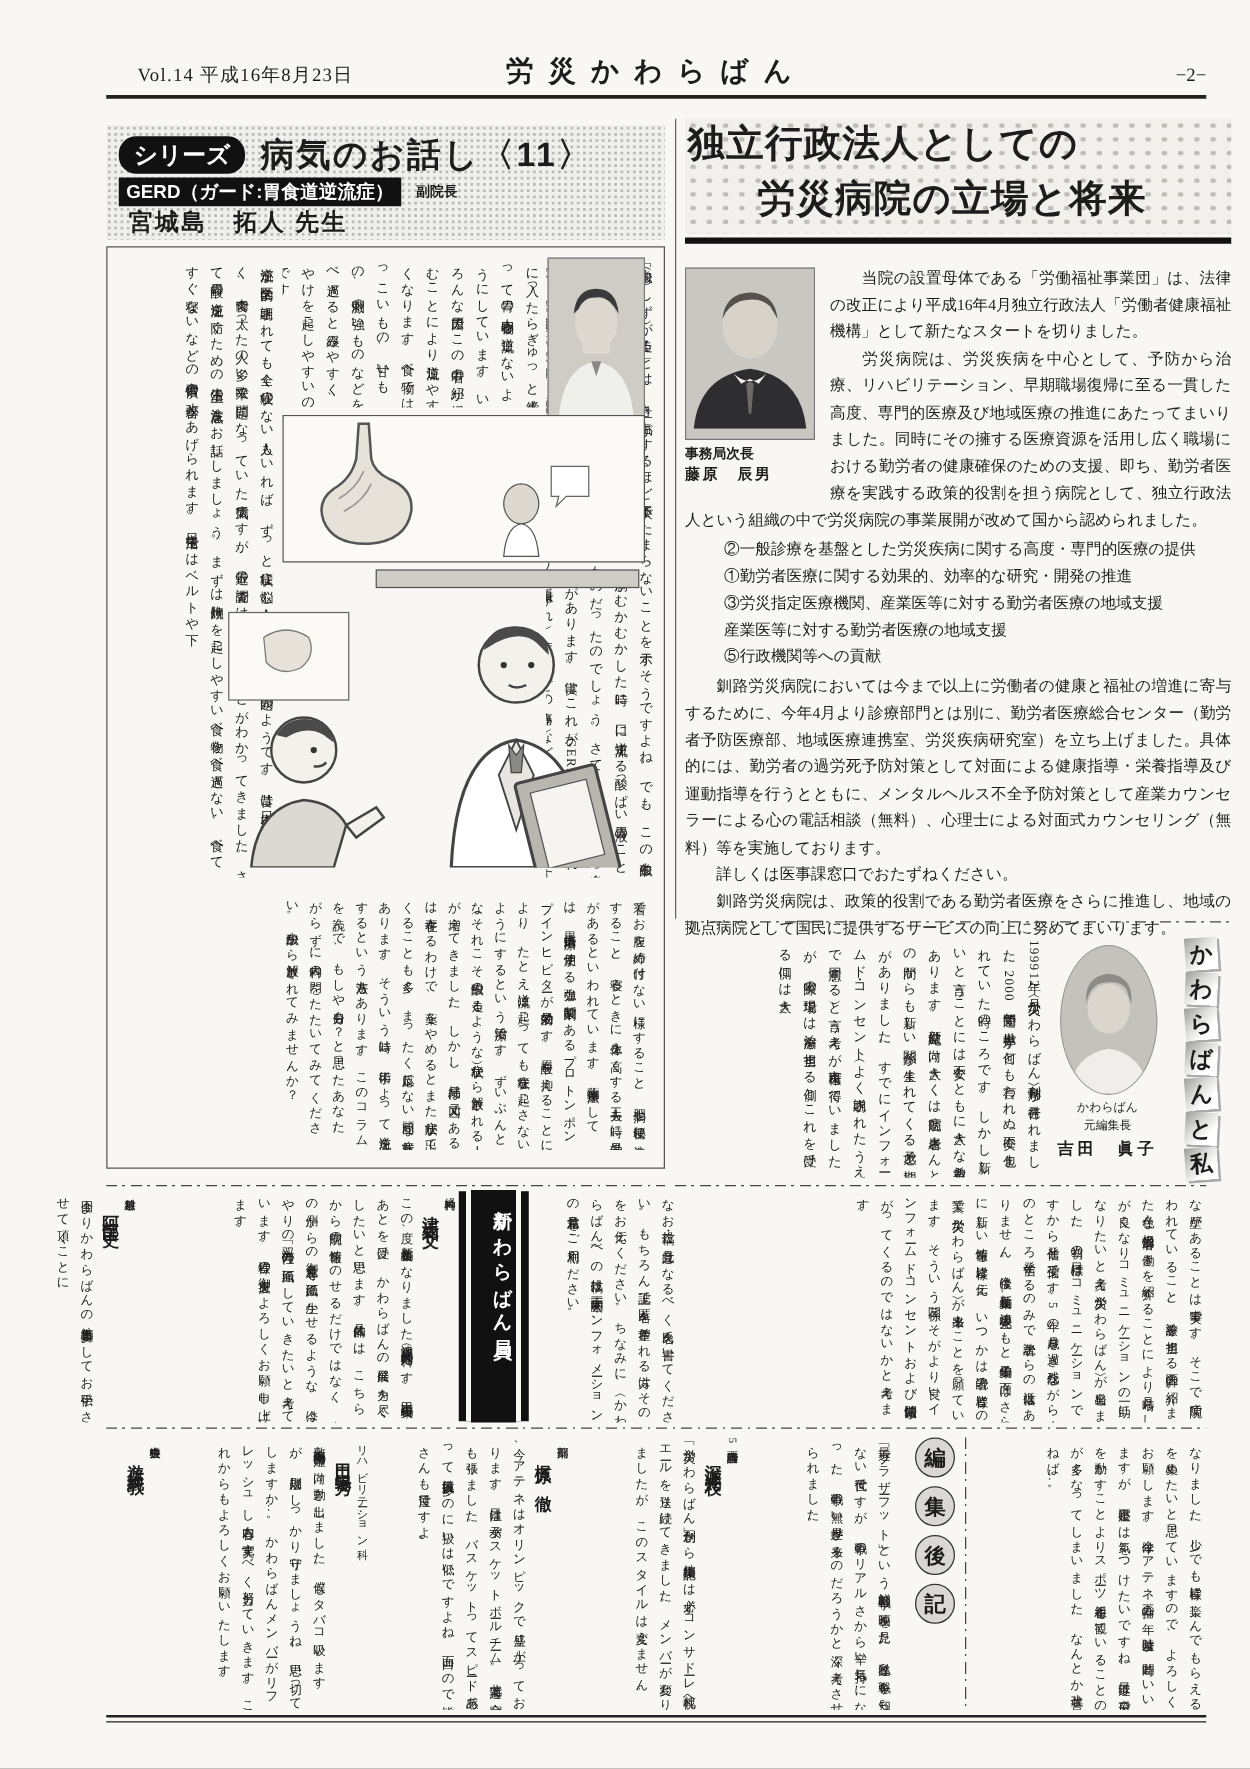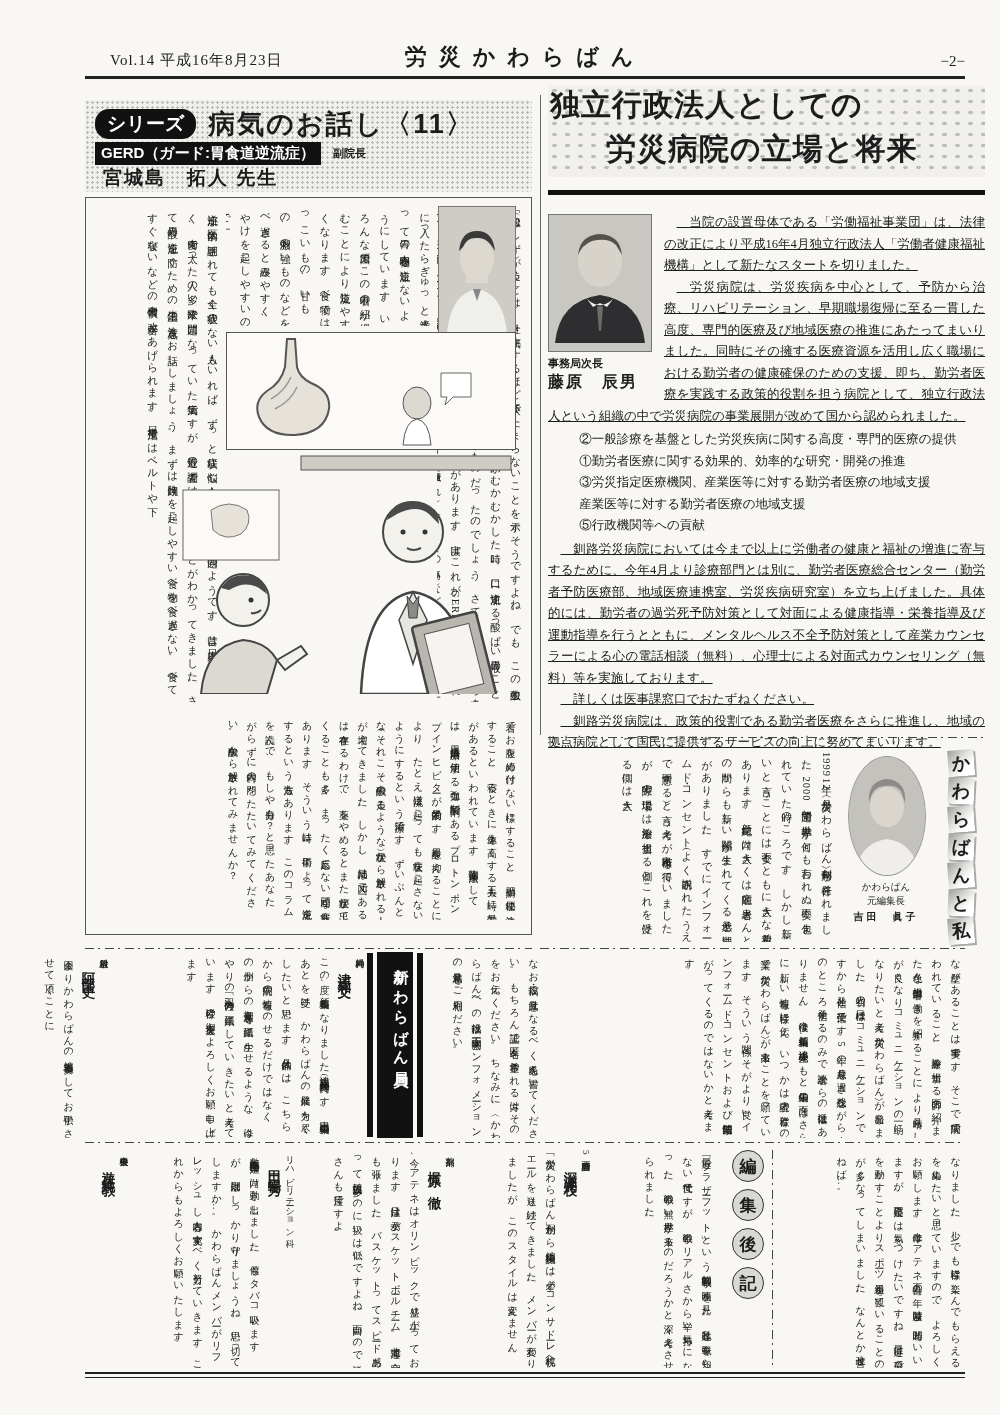--- a/index.html
+++ b/index.html
@@ -30,40 +30,40 @@
   .gerd-role{display:inline-block;font-size:11px;font-weight:bold;margin-left:8px;vertical-align:middle;}
   .gerd-author{display:inline-block;font-size:19px;font-weight:bold;letter-spacing:2px;margin-left:8px;vertical-align:middle;
      font-family:"Liberation Sans","DejaVu Sans",sans-serif;}
   .article-box{position:absolute;left:85px;top:197px;width:447px;height:738px;border:1px solid #555;box-sizing:border-box;}
   .gerd-p{position:absolute;font-size:10.5px;}
   .photo-frame{position:absolute;border:1px solid #777;background:#cfccc6;overflow:hidden;}
   .cap{position:absolute;font-size:10px;text-align:center;letter-spacing:1px;}
   .panel{position:absolute;border:1px solid #555;background:#fbfaf7;}
   
   .vrule-main{position:absolute;left:540px;top:95px;height:640px;width:1px;background:#666;}
-  .headline{position:absolute;left:548px;top:85px;width:437px;height:92px;background:#f1f0ec;
+  .headline{position:absolute;left:548px;top:95px;width:437px;height:92px;background:#f1f0ec;
      background-image:radial-gradient(#bdbdb8 2.2px,transparent 2.4px);background-size:13px 11px;}
   .headline .l1{position:absolute;left:2px;top:0px;font-size:30px;font-weight:bold;letter-spacing:1px;
      font-family:"Liberation Sans","DejaVu Sans",sans-serif;}
   .headline .l2{position:absolute;left:58px;top:44px;font-size:30px;font-weight:bold;letter-spacing:1px;
      font-family:"Liberation Sans","DejaVu Sans",sans-serif;}
   .headline-rule{position:absolute;left:548px;top:190px;width:437px;height:5px;background:#111;}
   .main-body{position:absolute;left:548px;top:212px;width:437px;height:520px;font-size:12.5px;line-height:1.72;text-align:justify;}
-  .main-body p{margin:0;text-indent:1em;text-decoration:underline;}
+  .main-body p{margin:0;text-indent:1em;}
   .fuji{float:left;width:104px;margin:2px 12px 4px 0;}
   .fuji .cap2{font-size:11px;margin-top:4px;line-height:1.4;font-weight:bold;}
-  .fuji .cap2 b{font-size:16px;letter-spacing:2px;}
+  .fuji .cap2 b{font-size:12px;letter-spacing:2px;}
   .main-list{margin:2px 0 2px 2.5em;padding:0;list-style:none;}
   
   .kw-div{position:absolute;left:548px;top:737px;width:437px;}
   .kw-sec{position:absolute;left:548px;top:748px;width:437px;height:198px;}
   .kw-text{position:absolute;left:0;top:4px;width:288px;height:190px;font-size:10.5px;}
   .kw-photo{position:absolute;left:300px;top:8px;width:76px;height:118px;border-radius:50%/50%;overflow:hidden;border:1px solid #999;background:#c4c2bd;}
   .kw-caps{position:absolute;left:292px;top:132px;width:92px;text-align:center;font-size:9.5px;line-height:1.5;}
-  .kw-caps .nm{font-size:10px;font-weight:bold;letter-spacing:3px;}
+  .kw-caps .nm{font-size:13px;font-weight:bold;letter-spacing:3px;}
   .kw-tiles{position:absolute;right:2px;top:2px;width:44px;display:flex;flex-direction:column;gap:2px;align-items:center;}
   .tile{width:26px;height:26px;background:linear-gradient(135deg,#9d9d99 0%,#dcdcd8 40%,#ffffff 70%);
      box-shadow:2px 2px 0 #aaa;display:flex;align-items:center;justify-content:center;
      font-size:18px;font-weight:bold;}
   .tile:nth-child(odd){transform:rotate(-4deg);}
   .tile:nth-child(even){transform:rotate(3deg);}
   
   .stripA{position:absolute;left:85px;top:952px;width:880px;height:186px;font-size:10px;}
   .stripB{position:absolute;left:85px;top:1150px;width:880px;height:218px;font-size:10px;}
   .strip{writing-mode:vertical-rl;text-orientation:mixed;}

